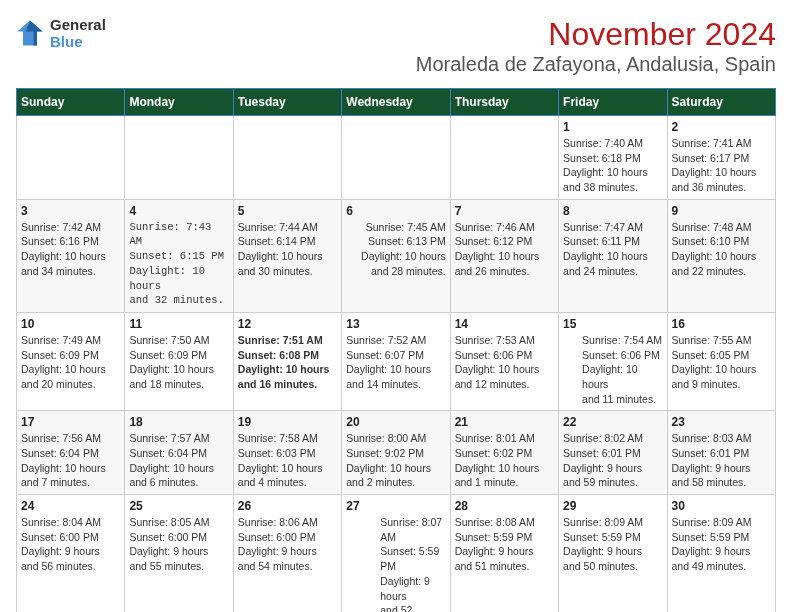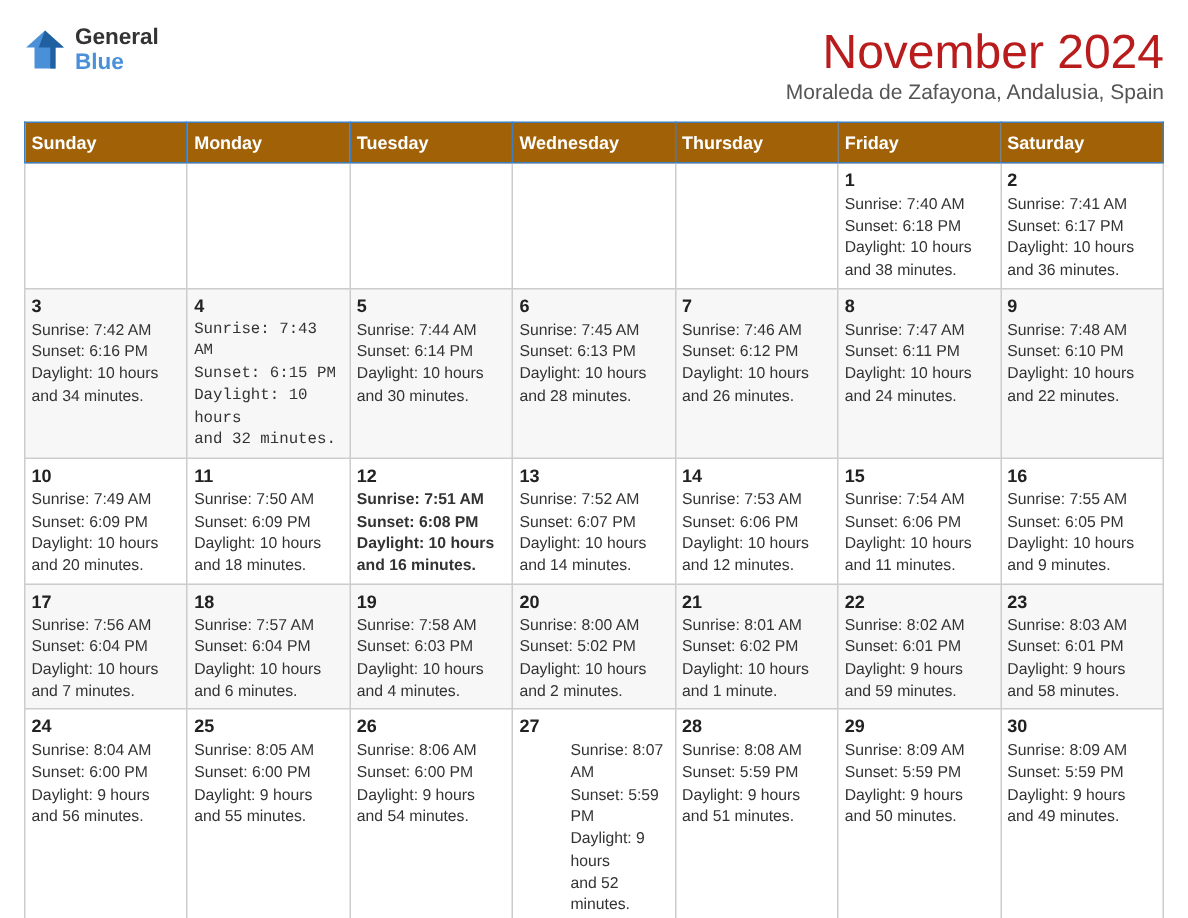--- a/index.html
+++ b/index.html
@@ -28,30 +28,30 @@
     }
     .title-area {
       text-align: right;
     }
     .month-title {
       font-size: 32px;
       color: #b91c1c;
       font-weight: normal;
     }
     .location-subtitle {
-      font-size: 14px;
+      font-size: 20px;
       color: #555;
     }
     table {
       width: 100%;
       border-collapse: collapse;
       font-size: 11px;
     }
     thead tr th {
-      background-color: #a16207;
+      background-color: #14532d;
       color: #fff;
       padding: 6px 4px;
       text-align: left;
       font-weight: bold;
       font-size: 12px;
       border: 1px solid #3d7ebf;
     }
     tbody tr td {
       border: 1px solid #ccc;
       vertical-align: top;
@@ -150,21 +150,21 @@
         </td>
         <td>
           <span class="day-num">5</span>
           <div class="day-info" style="white-space: pre-line;">Sunrise: 7:44 AM
 Sunset: 6:14 PM
 Daylight: 10 hours
 and 30 minutes.</div>
         </td>
         <td>
           <span class="day-num">6</span>
-          <div class="day-info" style="white-space: pre-line;">Sunrise: 7:45 AM
+          <div class="day-info" style="white-space: pre-line; text-align: right;">Sunrise: 7:45 AM
 Sunset: 6:13 PM
 Daylight: 10 hours
 and 28 minutes.</div>
         </td>
         <td>
           <span class="day-num">7</span>
           <div class="day-info" style="white-space: pre-line;">Sunrise: 7:46 AM
 Sunset: 6:12 PM
 Daylight: 10 hours
 and 26 minutes.</div>
@@ -215,21 +215,21 @@
         </td>
         <td>
           <span class="day-num">14</span>
           <div class="day-info" style="white-space: pre-line;">Sunrise: 7:53 AM
 Sunset: 6:06 PM
 Daylight: 10 hours
 and 12 minutes.</div>
         </td>
         <td>
           <span class="day-num">15</span>
-          <div class="day-info" style="white-space: pre-line;">Sunrise: 7:54 AM
+          <div class="day-info" style="white-space: pre-line; margin-left: 19px;">Sunrise: 7:54 AM
 Sunset: 6:06 PM
 Daylight: 10 hours
 and 11 minutes.</div>
         </td>
         <td>
           <span class="day-num">16</span>
           <div class="day-info" style="white-space: pre-line;">Sunrise: 7:55 AM
 Sunset: 6:05 PM
 Daylight: 10 hours
 and 9 minutes.</div>
@@ -253,21 +253,21 @@
         <td>
           <span class="day-num">19</span>
           <div class="day-info" style="white-space: pre-line;">Sunrise: 7:58 AM
 Sunset: 6:03 PM
 Daylight: 10 hours
 and 4 minutes.</div>
         </td>
         <td>
           <span class="day-num">20</span>
           <div class="day-info" style="white-space: pre-line;">Sunrise: 8:00 AM
-Sunset: 5:02 PM
+Sunset: 9:02 PM
 Daylight: 10 hours
 and 2 minutes.</div>
         </td>
         <td>
           <span class="day-num">21</span>
           <div class="day-info" style="white-space: pre-line;">Sunrise: 8:01 AM
 Sunset: 6:02 PM
 Daylight: 10 hours
 and 1 minute.</div>
         </td>

